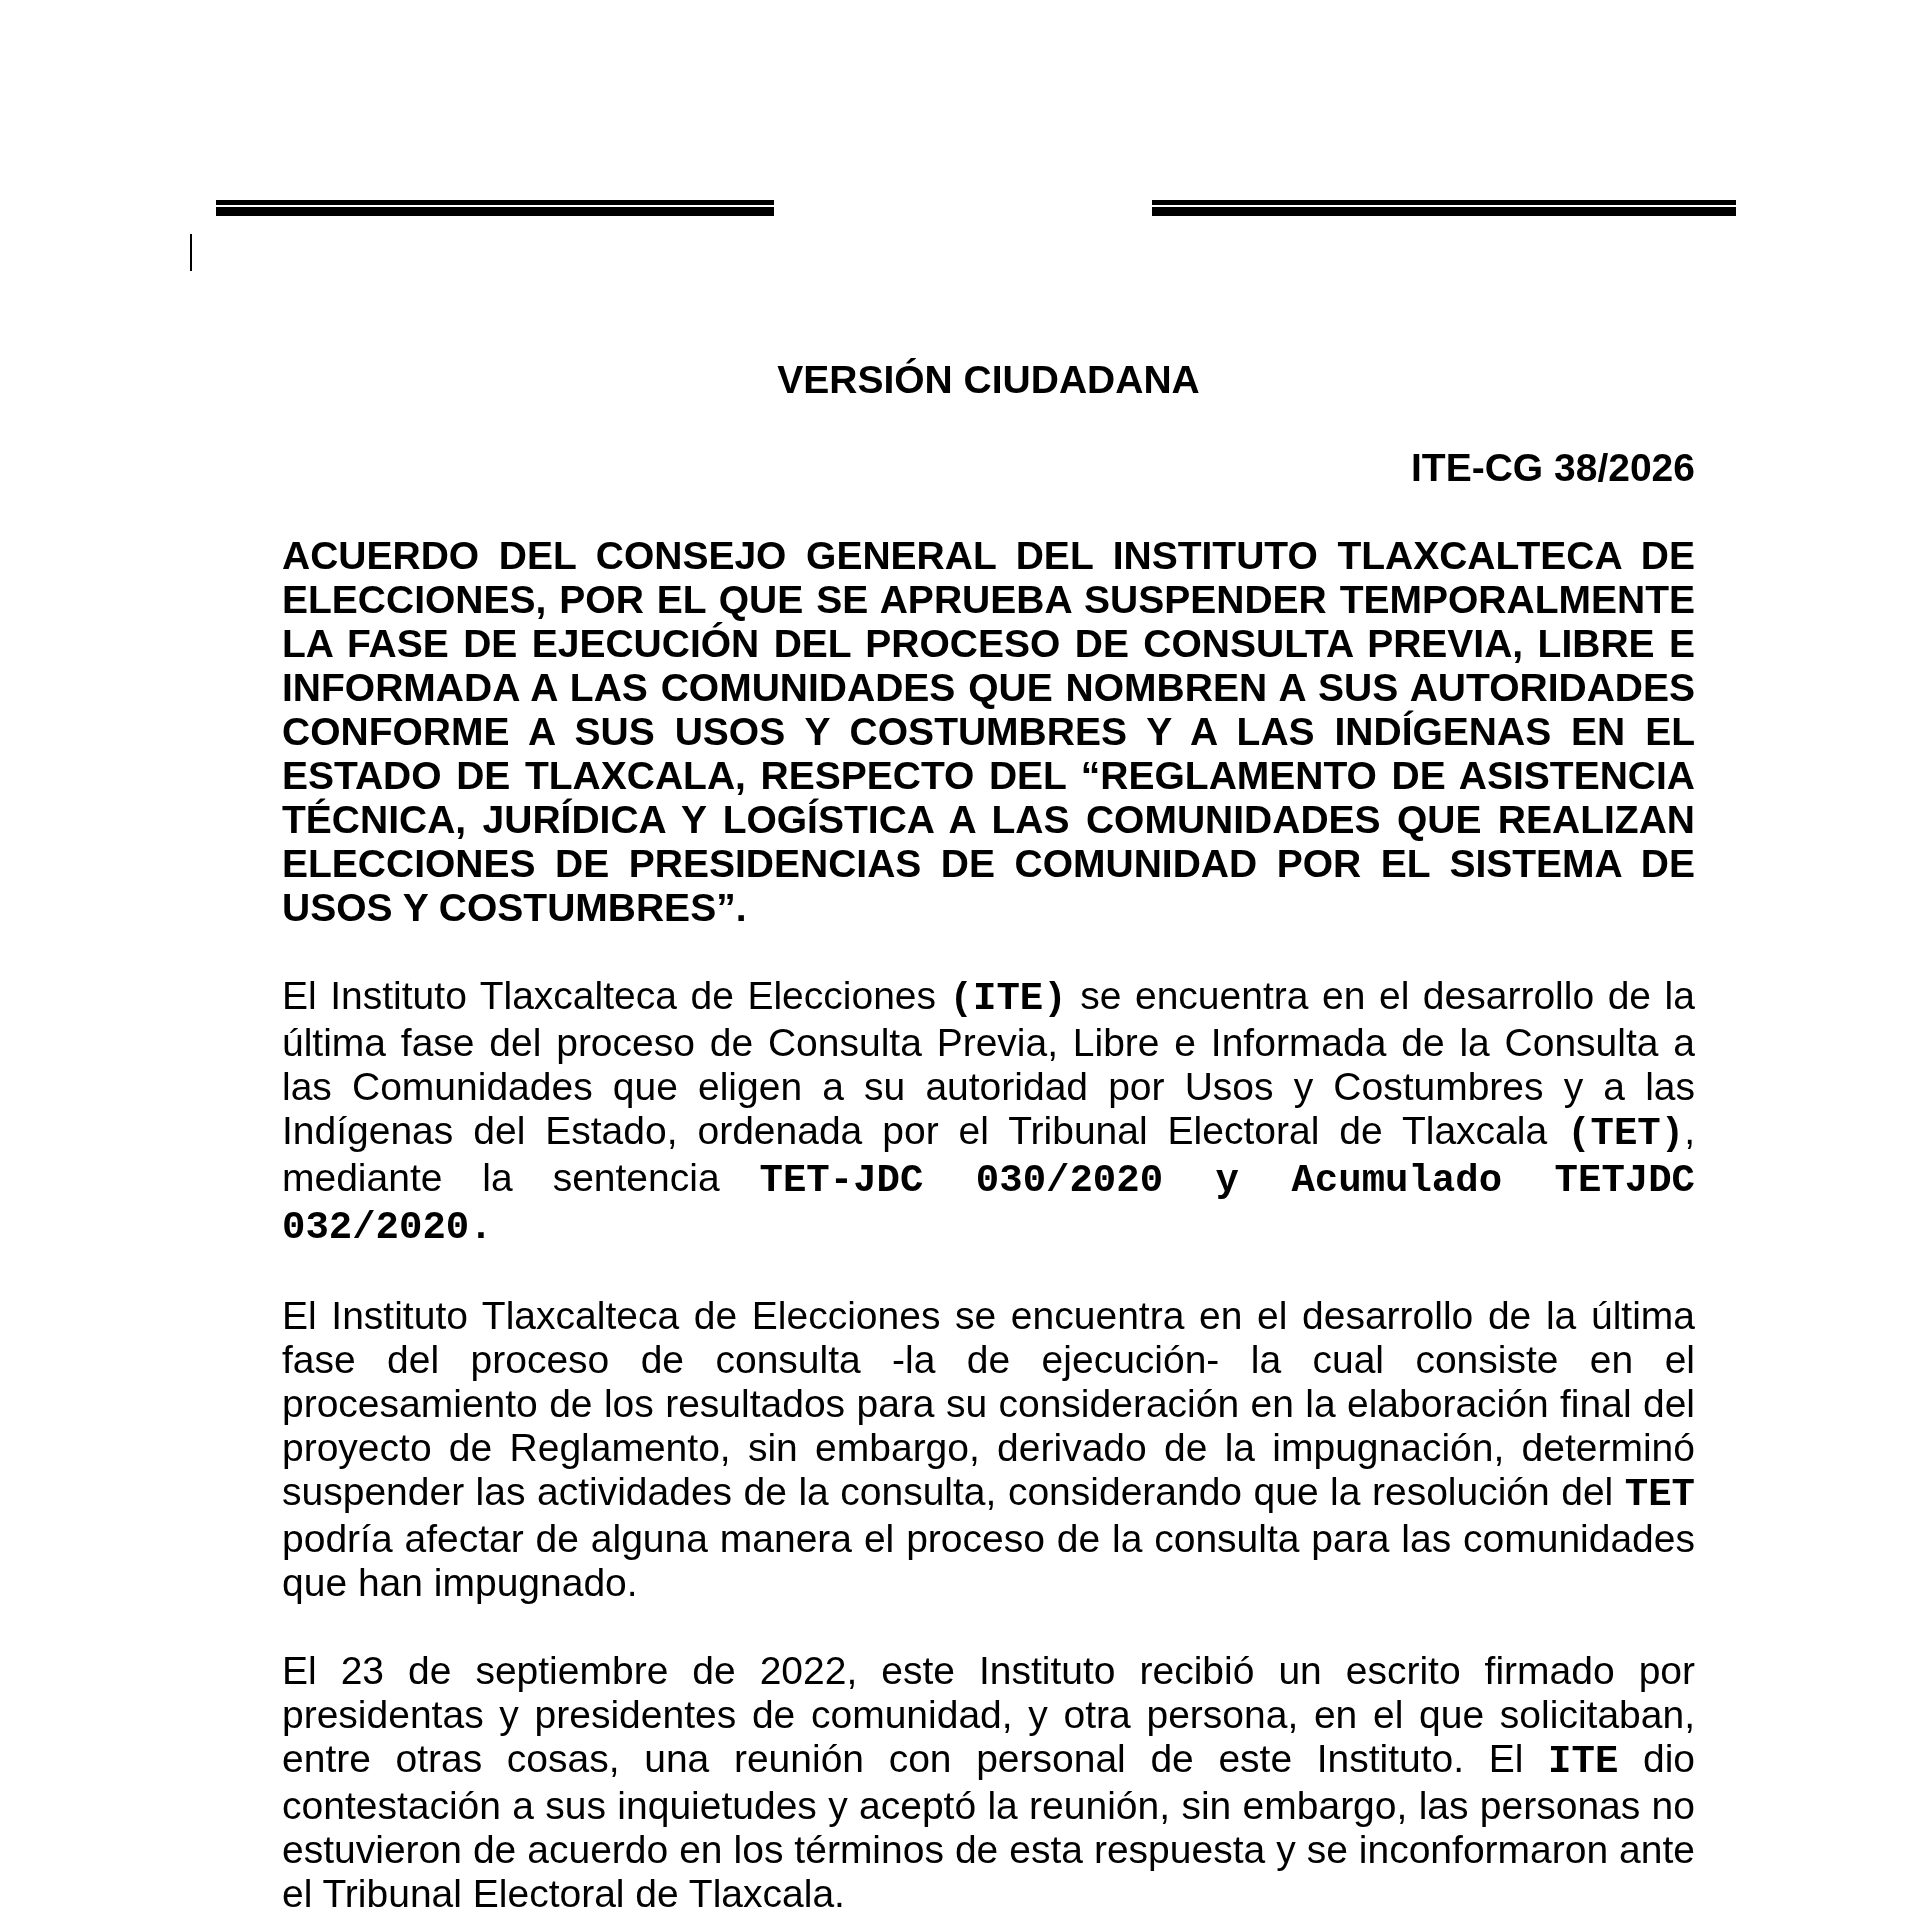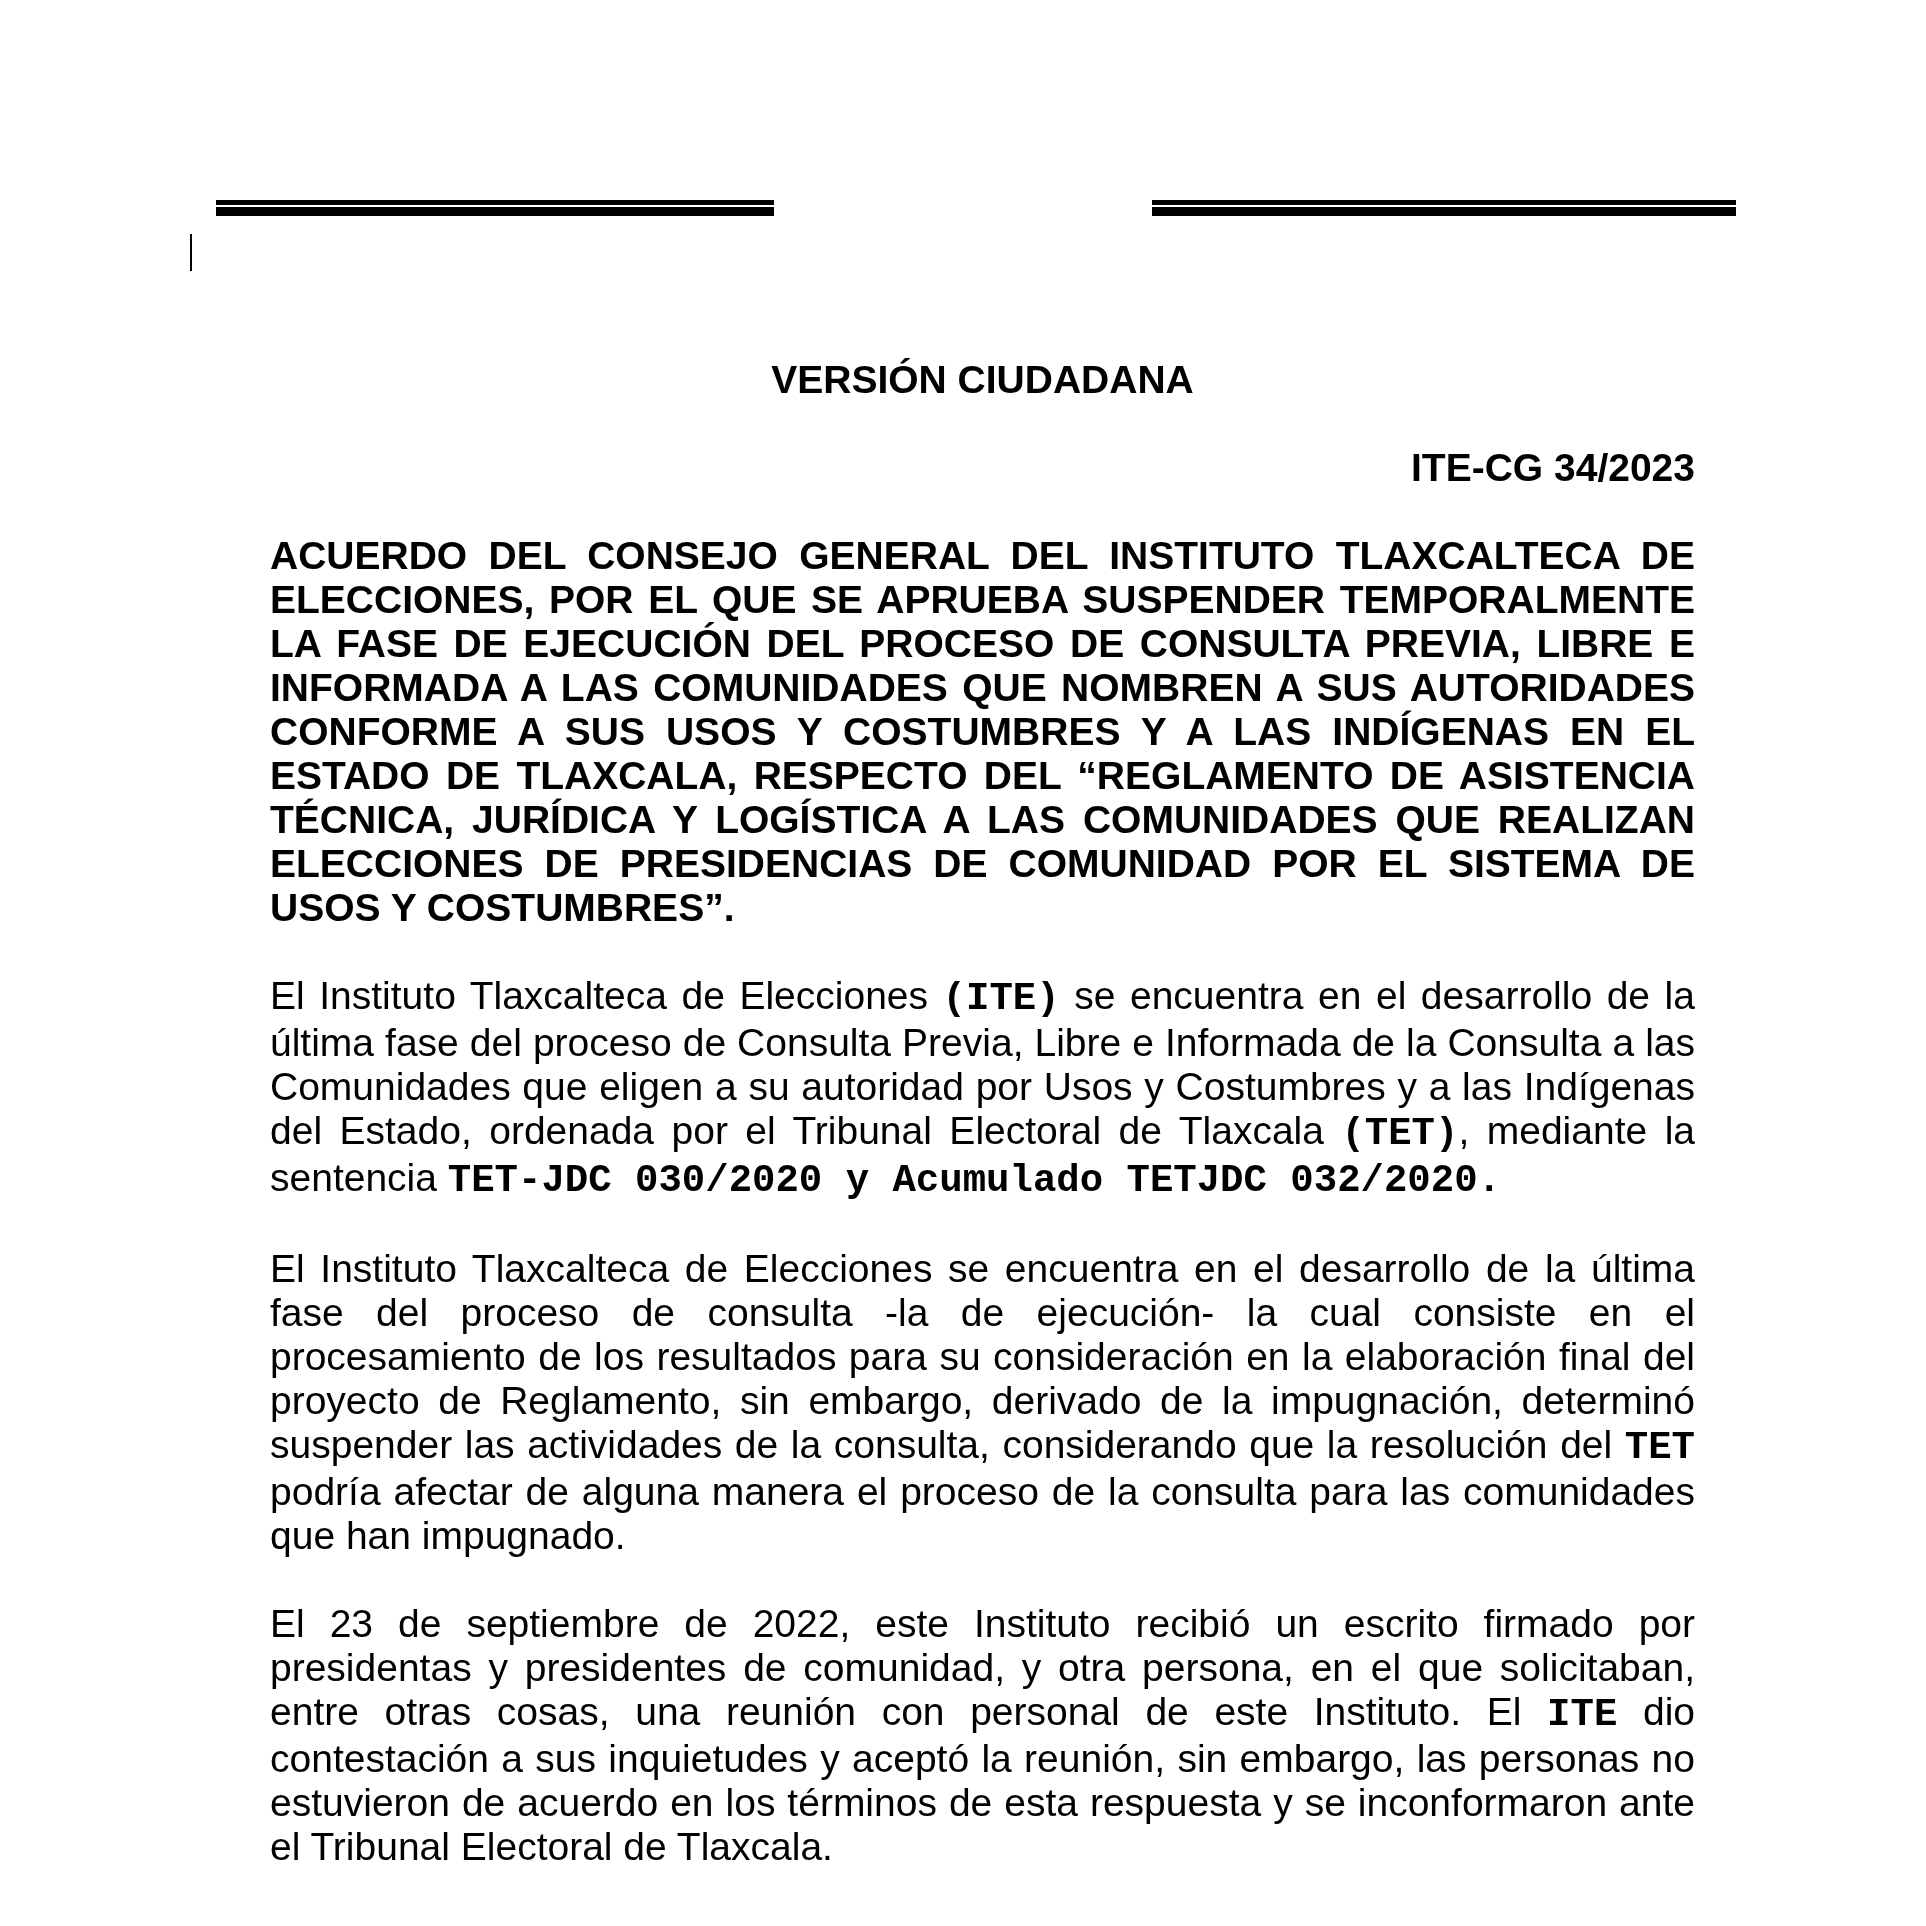--- a/index.html
+++ b/index.html
@@ -42,21 +42,21 @@
   .logo-blob    { left: 236px; top: 65px; width: 73px; height: 77px; background: #ffffff;
                   clip-path: polygon(10% 40%, 30% 10%, 55% 25%, 80% 5%, 95% 45%, 75% 60%, 85% 90%, 50% 75%, 20% 95%, 5% 65%); }
   .logo-underline { left: 0; top: 175px; width: 327px; height: 7px; background: #A81A6E; }
   .logo-caption { left: 0; top: 184px; width: 327px; text-align: center; font-weight: bold;
                   font-size: 24px; letter-spacing: -0.8px; white-space: nowrap;
                   transform: scaleX(0.88); transform-origin: 50% 0; color: #121212; }
 
   
   .content { position: absolute; left: 270px; top: 358px; width: 1425px;
              font-size: 39px; line-height: 44px; }
-  .content p { margin: 0 0 44px 0; text-align: justify; }
+  .content p { margin: 0 0 44px 12px; text-align: justify; }
   .subtitle { text-align: center !important; font-weight: bold; }
   .doc-id   { text-align: right !important;  font-weight: bold; }
   .heading  { font-weight: bold; }
   b { font-weight: bold; font-family: Liberation Mono, monospace; }
 </style>
 </head>
 <body>
 
 <div class="page">
 
@@ -70,21 +70,21 @@
     <div class="sp"></div>
     <div class="thick"></div>
   </div>
 
   <div class="cursor-mark"></div>
 
 
   <div class="content">
     <p class="subtitle">VERSIÓN CIUDADANA</p>
 
-    <p class="doc-id">ITE-CG 34/2023</p>
+    <p class="doc-id">ITE-CG 38/2026</p>
 
     <p class="heading">ACUERDO DEL CONSEJO GENERAL DEL INSTITUTO TLAXCALTECA DE ELECCIONES, POR EL QUE SE APRUEBA SUSPENDER TEMPORALMENTE LA FASE DE EJECUCIÓN DEL PROCESO DE CONSULTA PREVIA, LIBRE E INFORMADA A LAS COMUNIDADES QUE NOMBREN A SUS AUTORIDADES CONFORME A SUS USOS Y COSTUMBRES Y A LAS INDÍGENAS EN EL ESTADO DE TLAXCALA, RESPECTO DEL “REGLAMENTO DE ASISTENCIA TÉCNICA, JURÍDICA Y LOGÍSTICA A LAS COMUNIDADES QUE REALIZAN ELECCIONES DE PRESIDENCIAS DE COMUNIDAD POR EL SISTEMA DE USOS Y COSTUMBRES”.</p>
 
     <p><span>El Instituto Tlaxcalteca de Elecciones </span><b>(ITE)</b><span> se encuentra en el desarrollo de la última fase del proceso de Consulta Previa, Libre e Informada de la Consulta a las Comunidades que eligen a su autoridad por Usos y Costumbres y a las Indígenas del Estado, ordenada por el Tribunal Electoral de Tlaxcala </span><b>(TET)</b><span>, mediante la sentencia </span><b>TET-JDC 030/2020 y Acumulado TETJDC 032/2020.</b></p>
     <p><span>El Instituto Tlaxcalteca de Elecciones se encuentra en el desarrollo de la última fase del proceso de consulta -la de ejecución- la cual consiste en el procesamiento de los resultados para su consideración en la elaboración final del proyecto de Reglamento, sin embargo, derivado de la impugnación, determinó suspender las actividades de la consulta, considerando que la resolución del </span><b>TET</b><span> podría afectar de alguna manera el proceso de la consulta para las comunidades que han impugnado.</span></p>
     <p><span>El 23 de septiembre de 2022, este Instituto recibió un escrito firmado por presidentas y presidentes de comunidad, y otra persona, en el que solicitaban, entre otras cosas, una reunión con personal de este Instituto. El </span><b>ITE</b><span> dio contestación a sus inquietudes y aceptó la reunión, sin embargo, las personas no estuvieron de acuerdo en los términos de esta respuesta y se inconformaron ante el Tribunal Electoral de Tlaxcala.</span></p>
 
   </div>
 
 </div>

